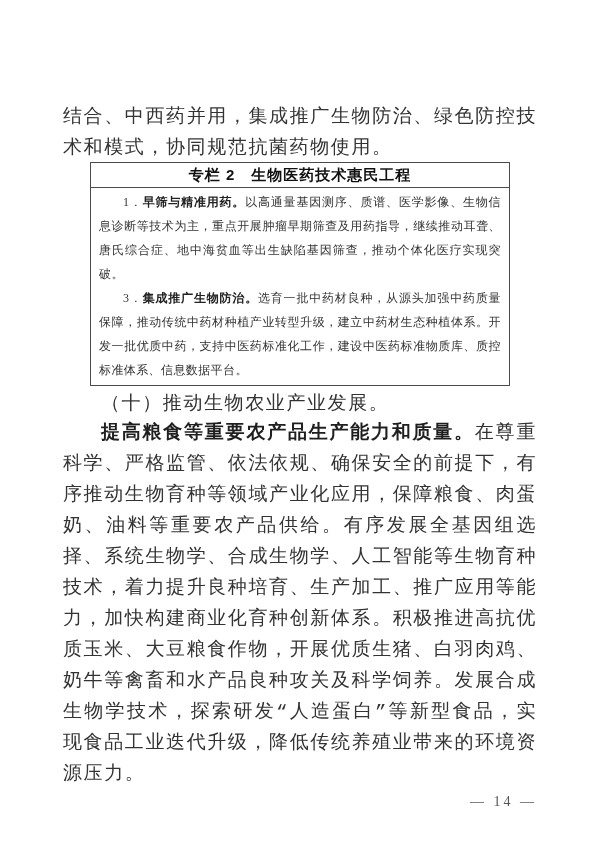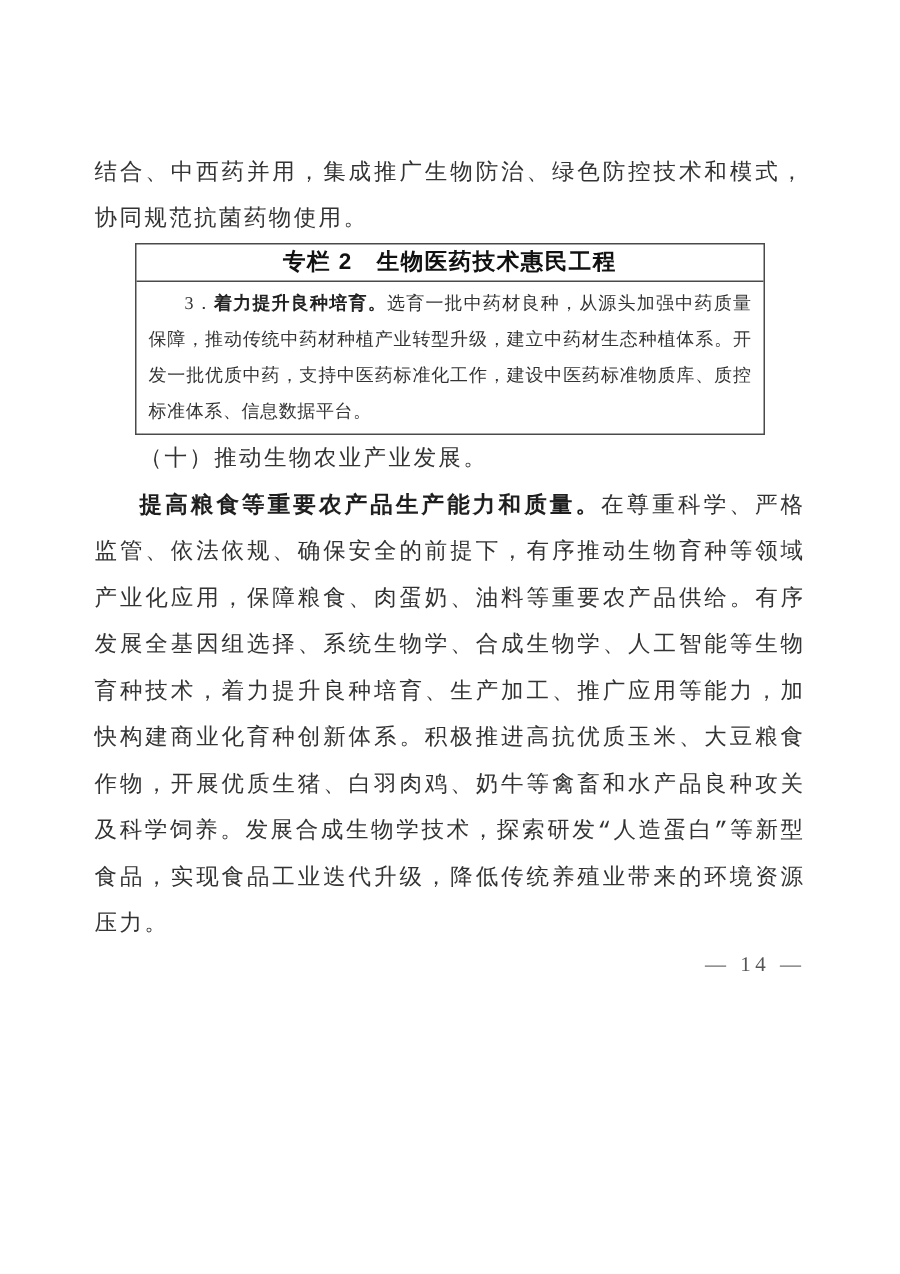--- a/index.html
+++ b/index.html
@@ -7,21 +7,21 @@
     position: relative;
     width: 600px;
     height: 849px;
     background: #ffffff;
     overflow: hidden;
   }
   .content { padding: 100px 63px 0 63px; }
 
   .body-text {
     font-family: "Liberation Serif", "DejaVu Serif", serif;
-    font-size: 15px;
+    font-size: 19px;
     line-height: 31px;
     letter-spacing: 1.6px;
     color: #333333;
     text-align: justify;
     margin: 0;
   }
 
   .panel {
     width: 420px;
     margin: 0 auto;
@@ -73,21 +73,22 @@
 <body>
 
 <div class="page">
   <div class="content">
 
     <p class="body-text intro">结合、中西药并用，集成推广生物防治、绿色防控技术和模式，协同规范抗菌药物使用。</p>
 
     <div class="panel">
       <div class="panel-title">专栏 2　生物医药技术惠民工程</div>
       <div class="panel-body">
-        <p class="panel-para"><span>3．</span><span class="lead">着力提升良种培育。</span><span>选育一批中药材良种，从源头加强中药质量保障，推动传统中药材种植产业转型升级，建立中药材生态种植体系。开发一批优质中药，支持中医药标准化工作，建设中医药标准物质库、质控标准体系、信息数据平台。</span></p>
+        <p class="panel-para"><span>1．</span><span class="lead">早筛与精准用药。</span><span>以高通量基因测序、质谱、医学影像、生物信息诊断等技术为主，重点开展肿瘤早期筛查及用药指导，继续推动耳聋、唐氏综合症、地中海贫血等出生缺陷基因筛查，推动个体化医疗实现突破。</span></p>
+        <p class="panel-para"><span>3．</span><span class="lead">集成推广生物防治。</span><span>选育一批中药材良种，从源头加强中药质量保障，推动传统中药材种植产业转型升级，建立中药材生态种植体系。开发一批优质中药，支持中医药标准化工作，建设中医药标准物质库、质控标准体系、信息数据平台。</span></p>
       </div>
     </div>
 
     <p class="body-text section-heading">（十）推动生物农业产业发展。</p>
 
     <p class="body-text main-para"><span class="lead-bold">提高粮食等重要农产品生产能力和质量。</span><span>在尊重科学、严格监管、依法依规、确保安全的前提下，有序推动生物育种等领域产业化应用，保障粮食、肉蛋奶、油料等重要农产品供给。有序发展全基因组选择、系统生物学、合成生物学、人工智能等生物育种技术，着力提升良种培育、生产加工、推广应用等能力，加快构建商业化育种创新体系。积极推进高抗优质玉米、大豆粮食作物，开展优质生猪、白羽肉鸡、奶牛等禽畜和水产品良种攻关及科学饲养。发展合成生物学技术，探索研发“人造蛋白”等新型食品，实现食品工业迭代升级，降低传统养殖业带来的环境资源压力。</span></p>
 
     <div class="pageno">— 14 —</div>
 
   </div>

